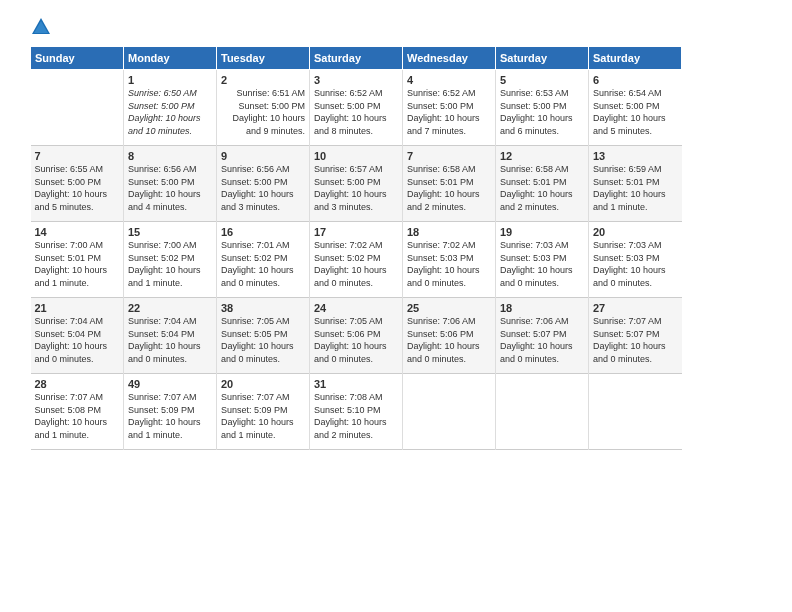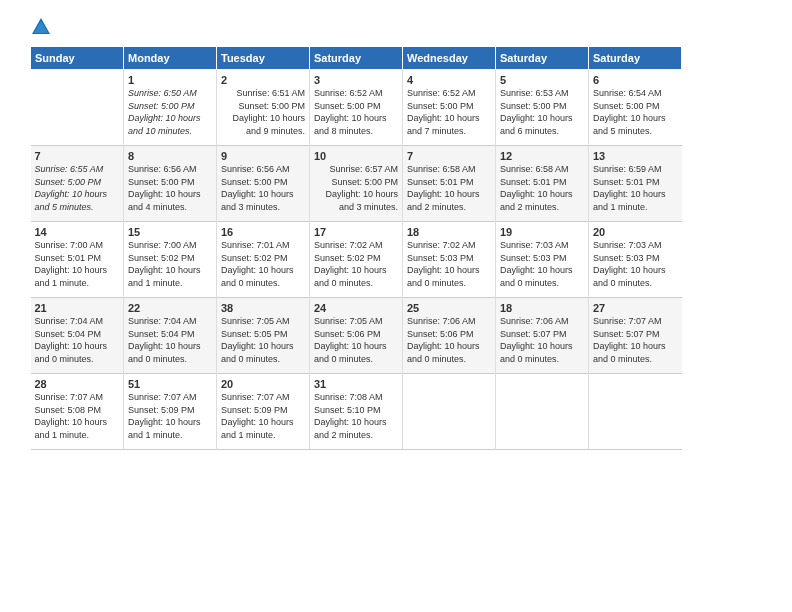--- a/index.html
+++ b/index.html
@@ -178,42 +178,42 @@
             <span class="day-num">6</span>
             <div class="day-info" style="white-space: pre-line;">Sunrise: 6:54 AM
 Sunset: 5:00 PM
 Daylight: 10 hours
 and 5 minutes.</div>
           </td>
         </tr>
         <tr>
           <td>
             <span class="day-num">7</span>
-            <div class="day-info" style="white-space: pre-line; font-style: italic;">Sunrise: 6:55 AM
+            <div class="day-info" style="white-space: pre-line;">Sunrise: 6:55 AM
 Sunset: 5:00 PM
 Daylight: 10 hours
 and 5 minutes.</div>
           </td>
           <td>
             <span class="day-num">8</span>
             <div class="day-info" style="white-space: pre-line;">Sunrise: 6:56 AM
 Sunset: 5:00 PM
 Daylight: 10 hours
 and 4 minutes.</div>
           </td>
           <td>
             <span class="day-num">9</span>
             <div class="day-info" style="white-space: pre-line;">Sunrise: 6:56 AM
 Sunset: 5:00 PM
 Daylight: 10 hours
 and 3 minutes.</div>
           </td>
           <td>
             <span class="day-num">10</span>
-            <div class="day-info" style="white-space: pre-line; text-align: right;">Sunrise: 6:57 AM
+            <div class="day-info" style="white-space: pre-line;">Sunrise: 6:57 AM
 Sunset: 5:00 PM
 Daylight: 10 hours
 and 3 minutes.</div>
           </td>
           <td>
             <span class="day-num">7</span>
             <div class="day-info" style="white-space: pre-line;">Sunrise: 6:58 AM
 Sunset: 5:01 PM
 Daylight: 10 hours
 and 2 minutes.</div>
@@ -337,21 +337,21 @@
         </tr>
         <tr>
           <td>
             <span class="day-num">28</span>
             <div class="day-info" style="white-space: pre-line;">Sunrise: 7:07 AM
 Sunset: 5:08 PM
 Daylight: 10 hours
 and 1 minute.</div>
           </td>
           <td>
-            <span class="day-num">51</span>
+            <span class="day-num">49</span>
             <div class="day-info" style="white-space: pre-line;">Sunrise: 7:07 AM
 Sunset: 5:09 PM
 Daylight: 10 hours
 and 1 minute.</div>
           </td>
           <td>
             <span class="day-num">20</span>
             <div class="day-info" style="white-space: pre-line;">Sunrise: 7:07 AM
 Sunset: 5:09 PM
 Daylight: 10 hours

